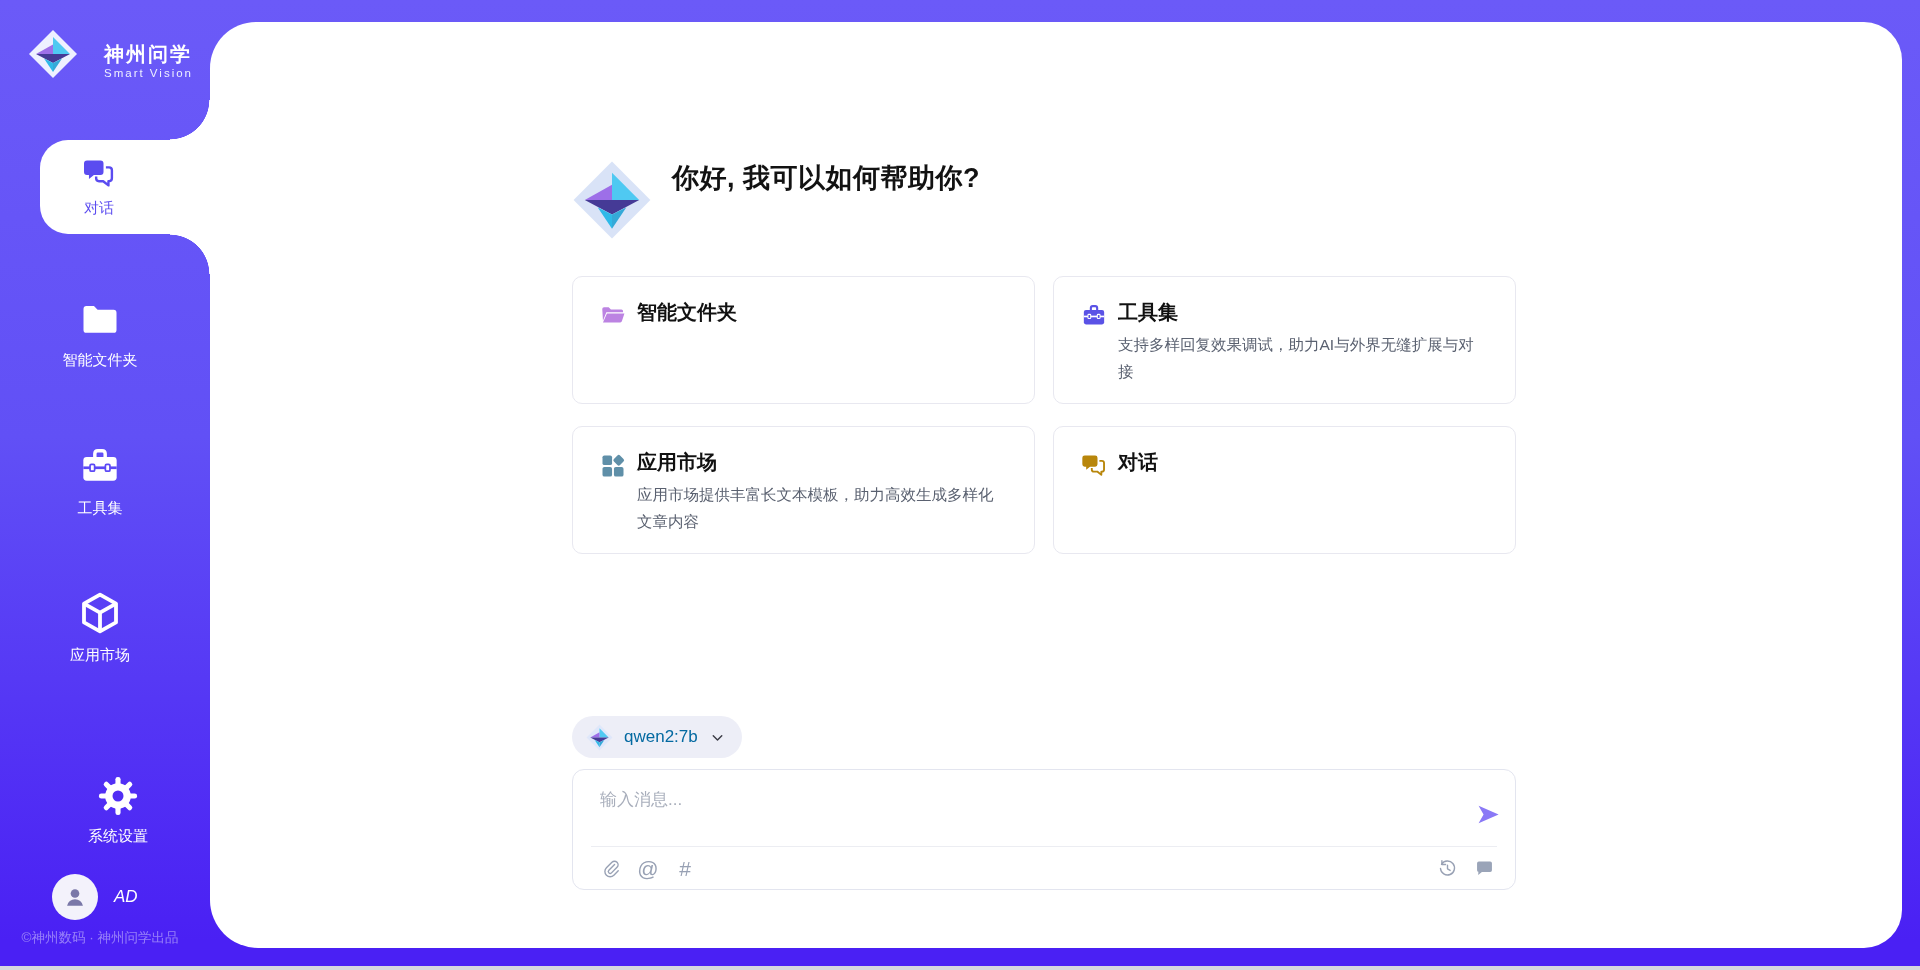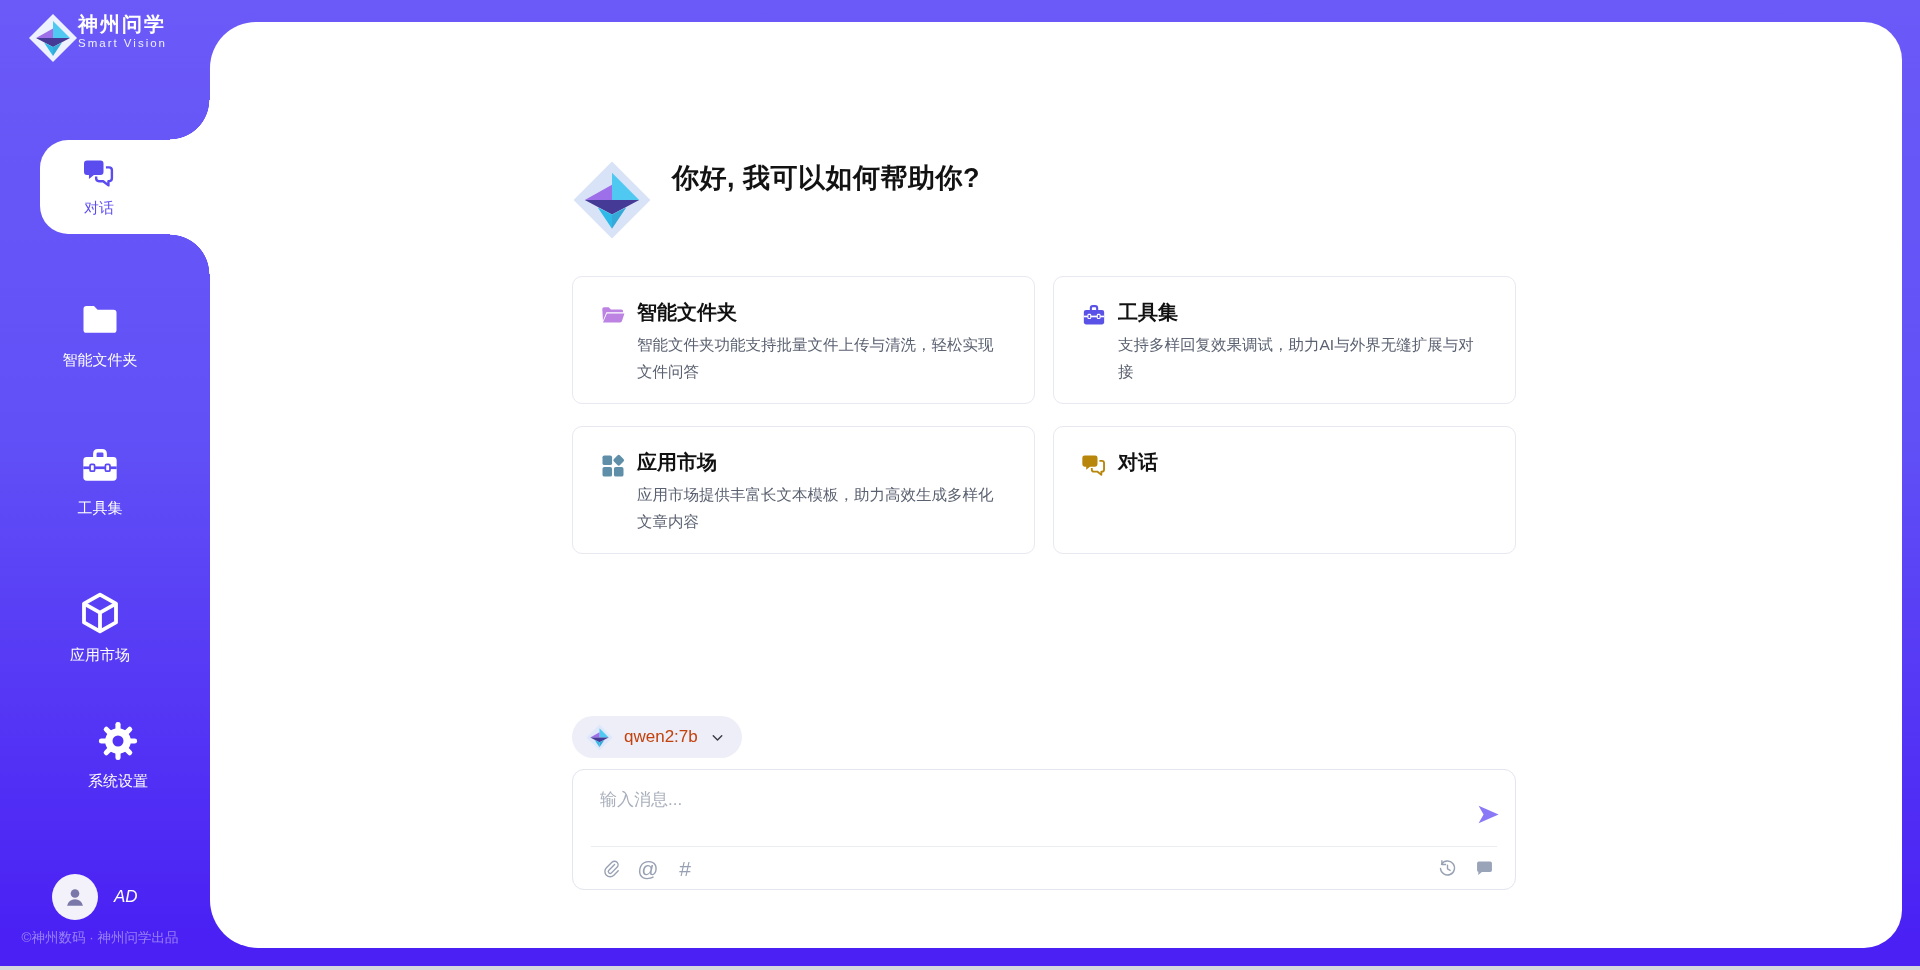--- a/index.html
+++ b/index.html
@@ -6,31 +6,31 @@
   html,body { width:1920px; height:970px; overflow:hidden; }
   body {
     font-family:"Liberation Sans","DejaVu Sans",sans-serif;
     background:linear-gradient(180deg,#6b5af8 0%,#6150f6 45%,#4a20f4 97%,#4a20f4 100%);
     position:relative;
   }
   .page-bottom-edge { position:absolute; left:0; right:0; bottom:0; height:4px; background:#d6d6e0; z-index:5; }
 
   
   .sidebar { position:absolute; left:0; top:0; width:210px; height:100%; z-index:2; }
-  .brand { position:absolute; left:28px; top:13px; display:flex; align-items:flex-start; gap:0; }
+  .brand { position:absolute; left:28px; top:29px; display:flex; align-items:flex-end; gap:26px; }
   .brand svg { width:50px; height:50px; }
   .brand-name { color:#fff; font-size:20px; font-weight:700; letter-spacing:2px; line-height:1.1; }
   .brand-sub { color:#eef0ff; font-size:11.5px; letter-spacing:2px; margin-top:2px; }
 
   .nav-item { position:absolute; left:0; width:200px; display:flex; flex-direction:column; align-items:center; gap:9px; color:#fff; cursor:pointer; }
   .nav-item .label { font-size:15px; }
   .nav-folder  { top:298px; } .nav-folder  svg { width:44px; height:44px; }
   .nav-toolbox { top:444px; } .nav-toolbox svg { width:46px; height:46px; }
   .nav-cube    { top:589px; } .nav-cube    svg { width:48px; height:48px; }
-  .nav-gear    { top:719px;padding-left:36px; } .nav-gear    svg { width:44px; height:44px; }
+  .nav-gear    { top:774px;padding-left:36px; } .nav-gear    svg { width:44px; height:44px; }
 
   
   .tab-active {
     position:absolute; left:40px; top:140px; width:170px; height:94px;
     background:#fff; border-radius:28px 0 0 28px;
     display:flex; flex-direction:column; align-items:center; justify-content:center;
     gap:7px; padding-right:52px; color:#5b4cf0; cursor:pointer;
   }
   .tab-active svg { width:36px; height:36px; }
   .tab-active .label { font-size:15px; color:#5b4cf0; }
@@ -59,21 +59,21 @@
 
   .cards { position:absolute; top:254px; left:0; width:944px; display:grid; grid-template-columns:463px 463px; gap:22px 18px; }
   .card { position:relative; height:128px; background:#fff; border:1px solid #e8e8f0; border-radius:10px; cursor:pointer; }
   .card-icon { position:absolute; left:26px; top:25px; width:28px; height:28px; }
   .card-icon svg { width:28px; height:28px; display:block; }
   .card-title { position:absolute; left:64px; top:22px; font-size:20px; font-weight:700; color:#111; }
   .card-desc { position:absolute; left:64px; top:54px; right:26px; font-size:15.5px; color:#5a6170; line-height:27px; }
 
   .model-pill { position:absolute; top:694px; left:0; height:42px; padding:0 16px 0 14px; background:#edeef7; border-radius:21px; display:inline-flex; align-items:center; gap:11px; cursor:pointer; }
   .model-pill svg.logo { width:27px; height:27px; }
-  .model-name { font-size:17px; color:#c2410c; }
+  .model-name { font-size:17px; color:#0369a1; }
   .model-pill svg.chev { width:17px; height:17px; }
 
   .composer { position:absolute; top:747px; left:0; width:944px; height:121px; background:#fff; border:1px solid #e3e5ef; border-radius:12px; }
   .composer-input { position:absolute; top:18px; left:27px; width:830px; height:52px; border:none; outline:none; resize:none; background:transparent; font-family:inherit; font-size:17px; color:#333; }
   .composer-input::placeholder { color:#a8aebb; }
   .send-btn { position:absolute; top:31px; right:13px; width:27px; height:27px; cursor:pointer; }
   .send-btn svg { width:27px; height:27px; }
   .composer-divider { position:absolute; top:76px; left:18px; right:18px; height:1px; background:#ecedf2; }
   .composer-tools { position:absolute; left:27px; right:20px; top:77px; bottom:0; display:flex; align-items:center; gap:15px; color:#98a1b4; }
   .tool { display:flex; align-items:center; justify-content:center; width:22px; height:24px; cursor:pointer; }
@@ -191,21 +191,20 @@
     <div class="cards">
 
       <div class="card">
         <span class="card-icon" style="color: rgb(188, 131, 226);">
           <svg viewBox="0 0 24 24">
             <path fill="currentColor" d="M2.8 6q0-1.5 1.5-1.5h4l1.9 1.9h9q1.4 0 1.4 1.4v.9H6.3L3.4 16Z"></path>
             <path fill="currentColor" d="M6.8 9.9h15l-2.2 6.6q-.3 1-1.4 1H3.4Z"></path>
           </svg>
         </span>
         <div class="card-title">智能文件夹</div>
-        <div class="card-desc">智能文件夹功能支持批量文件上传与清洗，轻松实现文件问答</div>
       </div>
 
       <div class="card">
         <span class="card-icon" style="color: rgb(90, 82, 230);">
           <svg viewBox="0 0 24 24">
             <path fill="none" stroke="currentColor" stroke-width="1.8" d="M9.3 7V5.1q0-1.6 1.6-1.6h2.2q1.6 0 1.6 1.6V7"></path>
             <rect x="3.3" y="6.8" width="17.4" height="12.4" rx="1.8" fill="currentColor"></rect>
             <rect x="3.3" y="11.7" width="17.4" height="1.4" fill="#fff"></rect>
             <rect x="6.8" y="10.6" width="2.4" height="3.6" rx=".7" fill="currentColor" stroke="#fff" stroke-width=".9"></rect>
             <rect x="14.8" y="10.6" width="2.4" height="3.6" rx=".7" fill="currentColor" stroke="#fff" stroke-width=".9"></rect>

